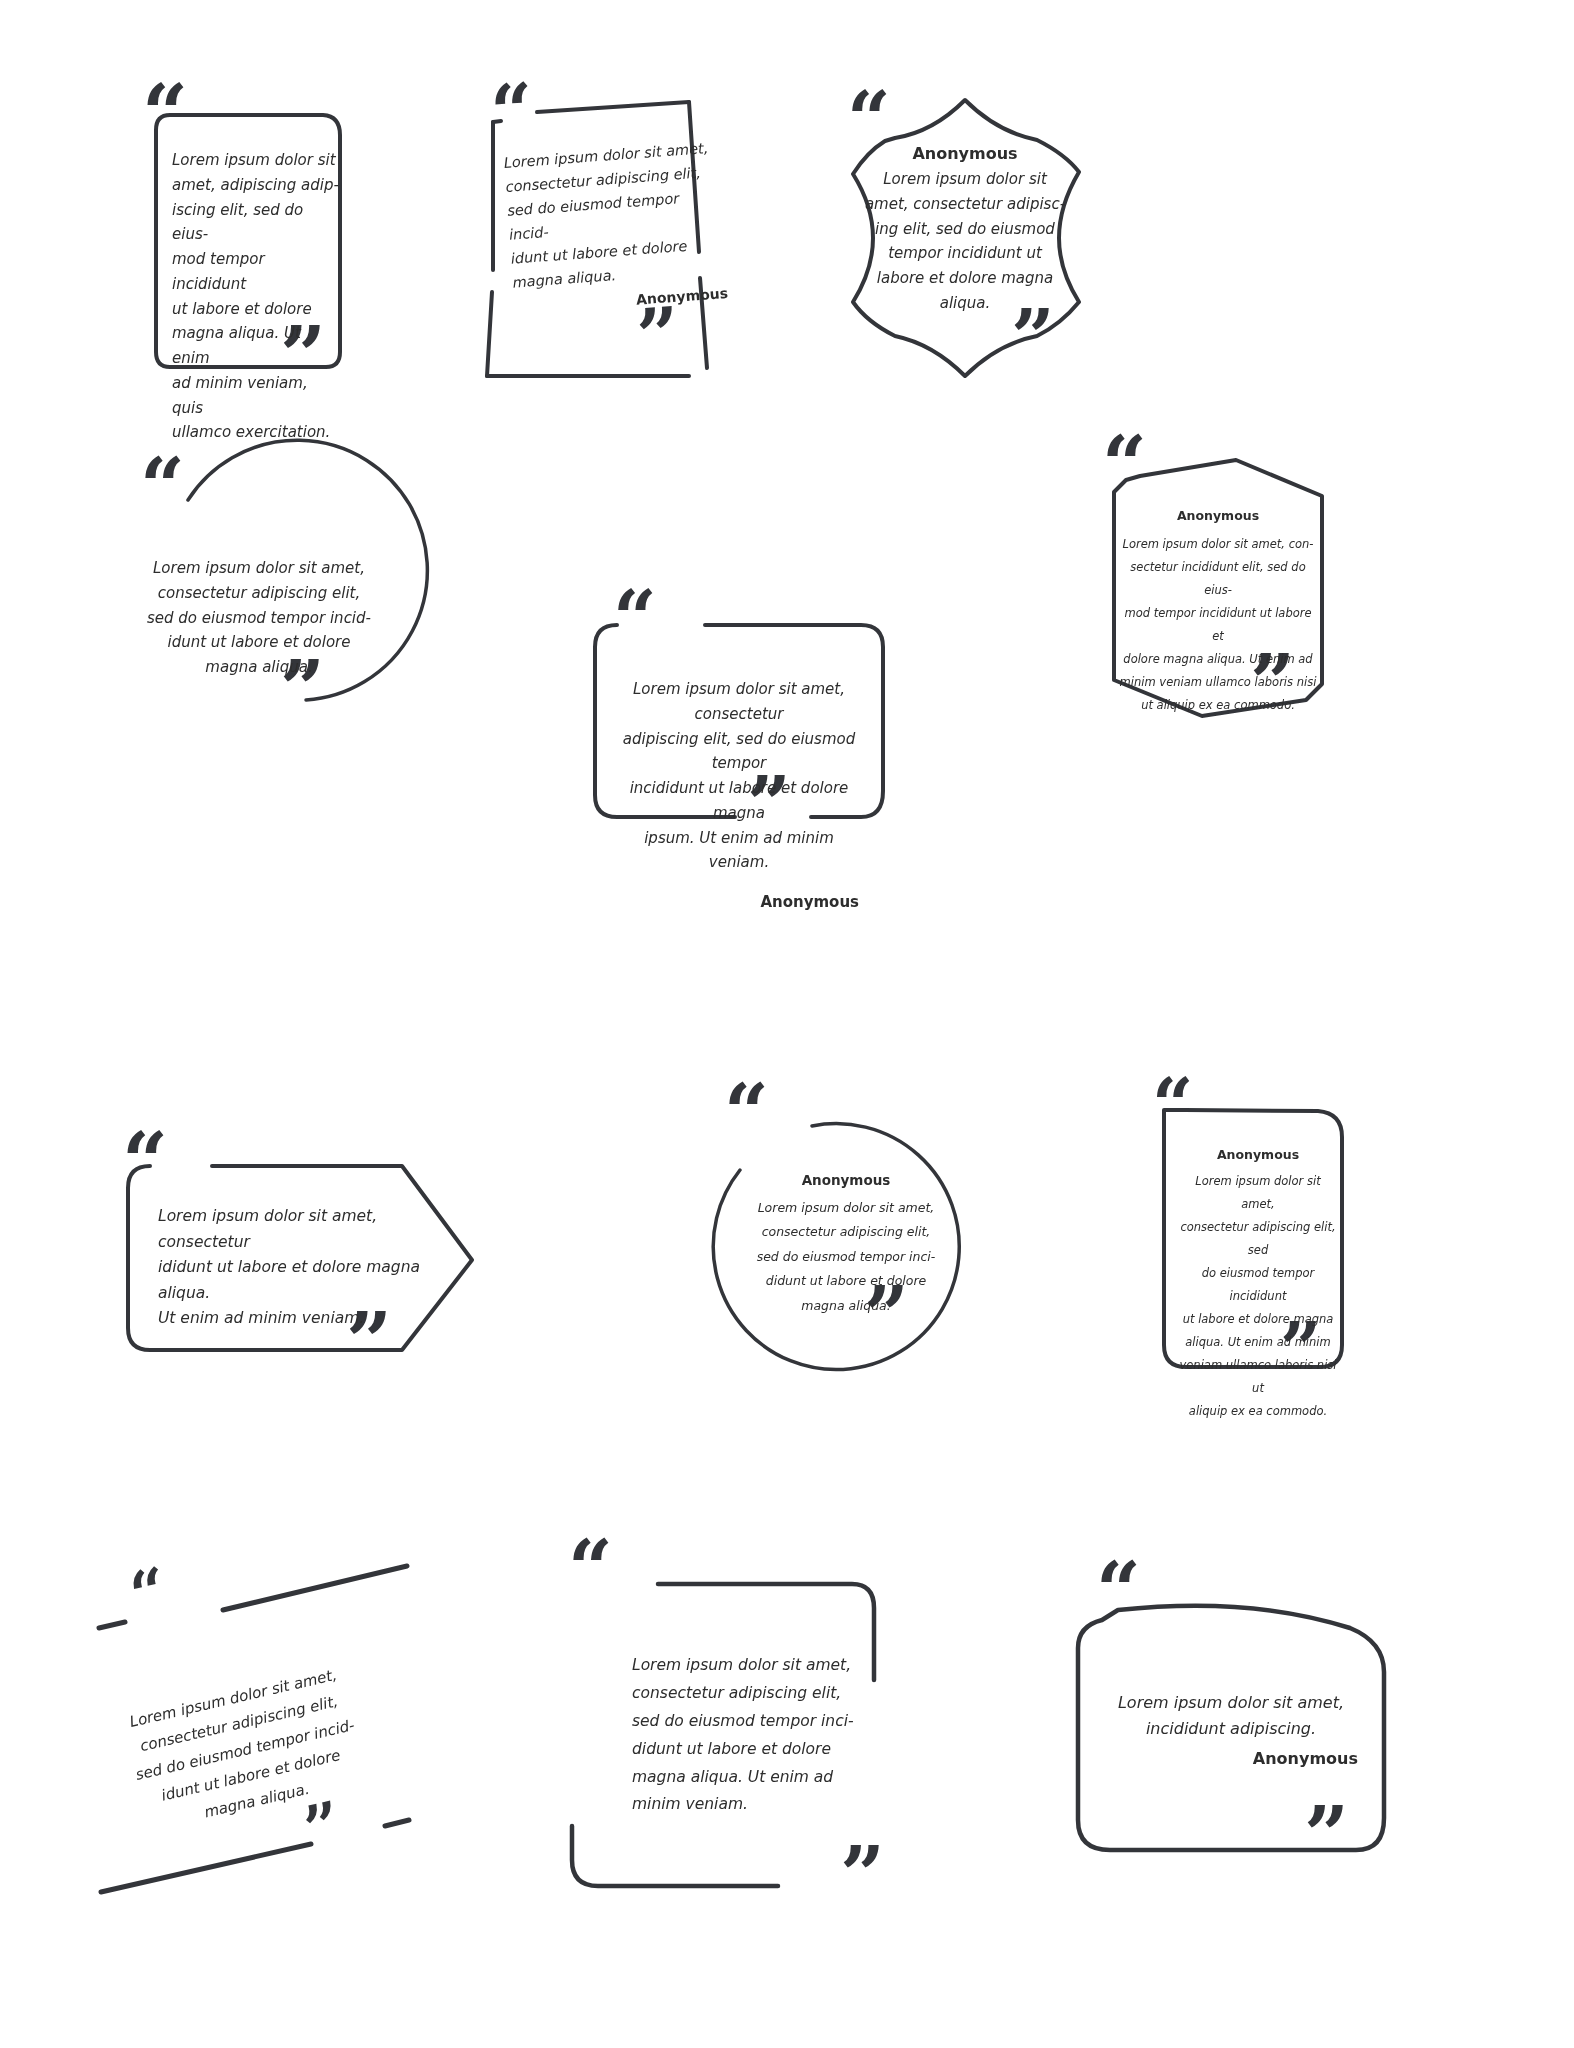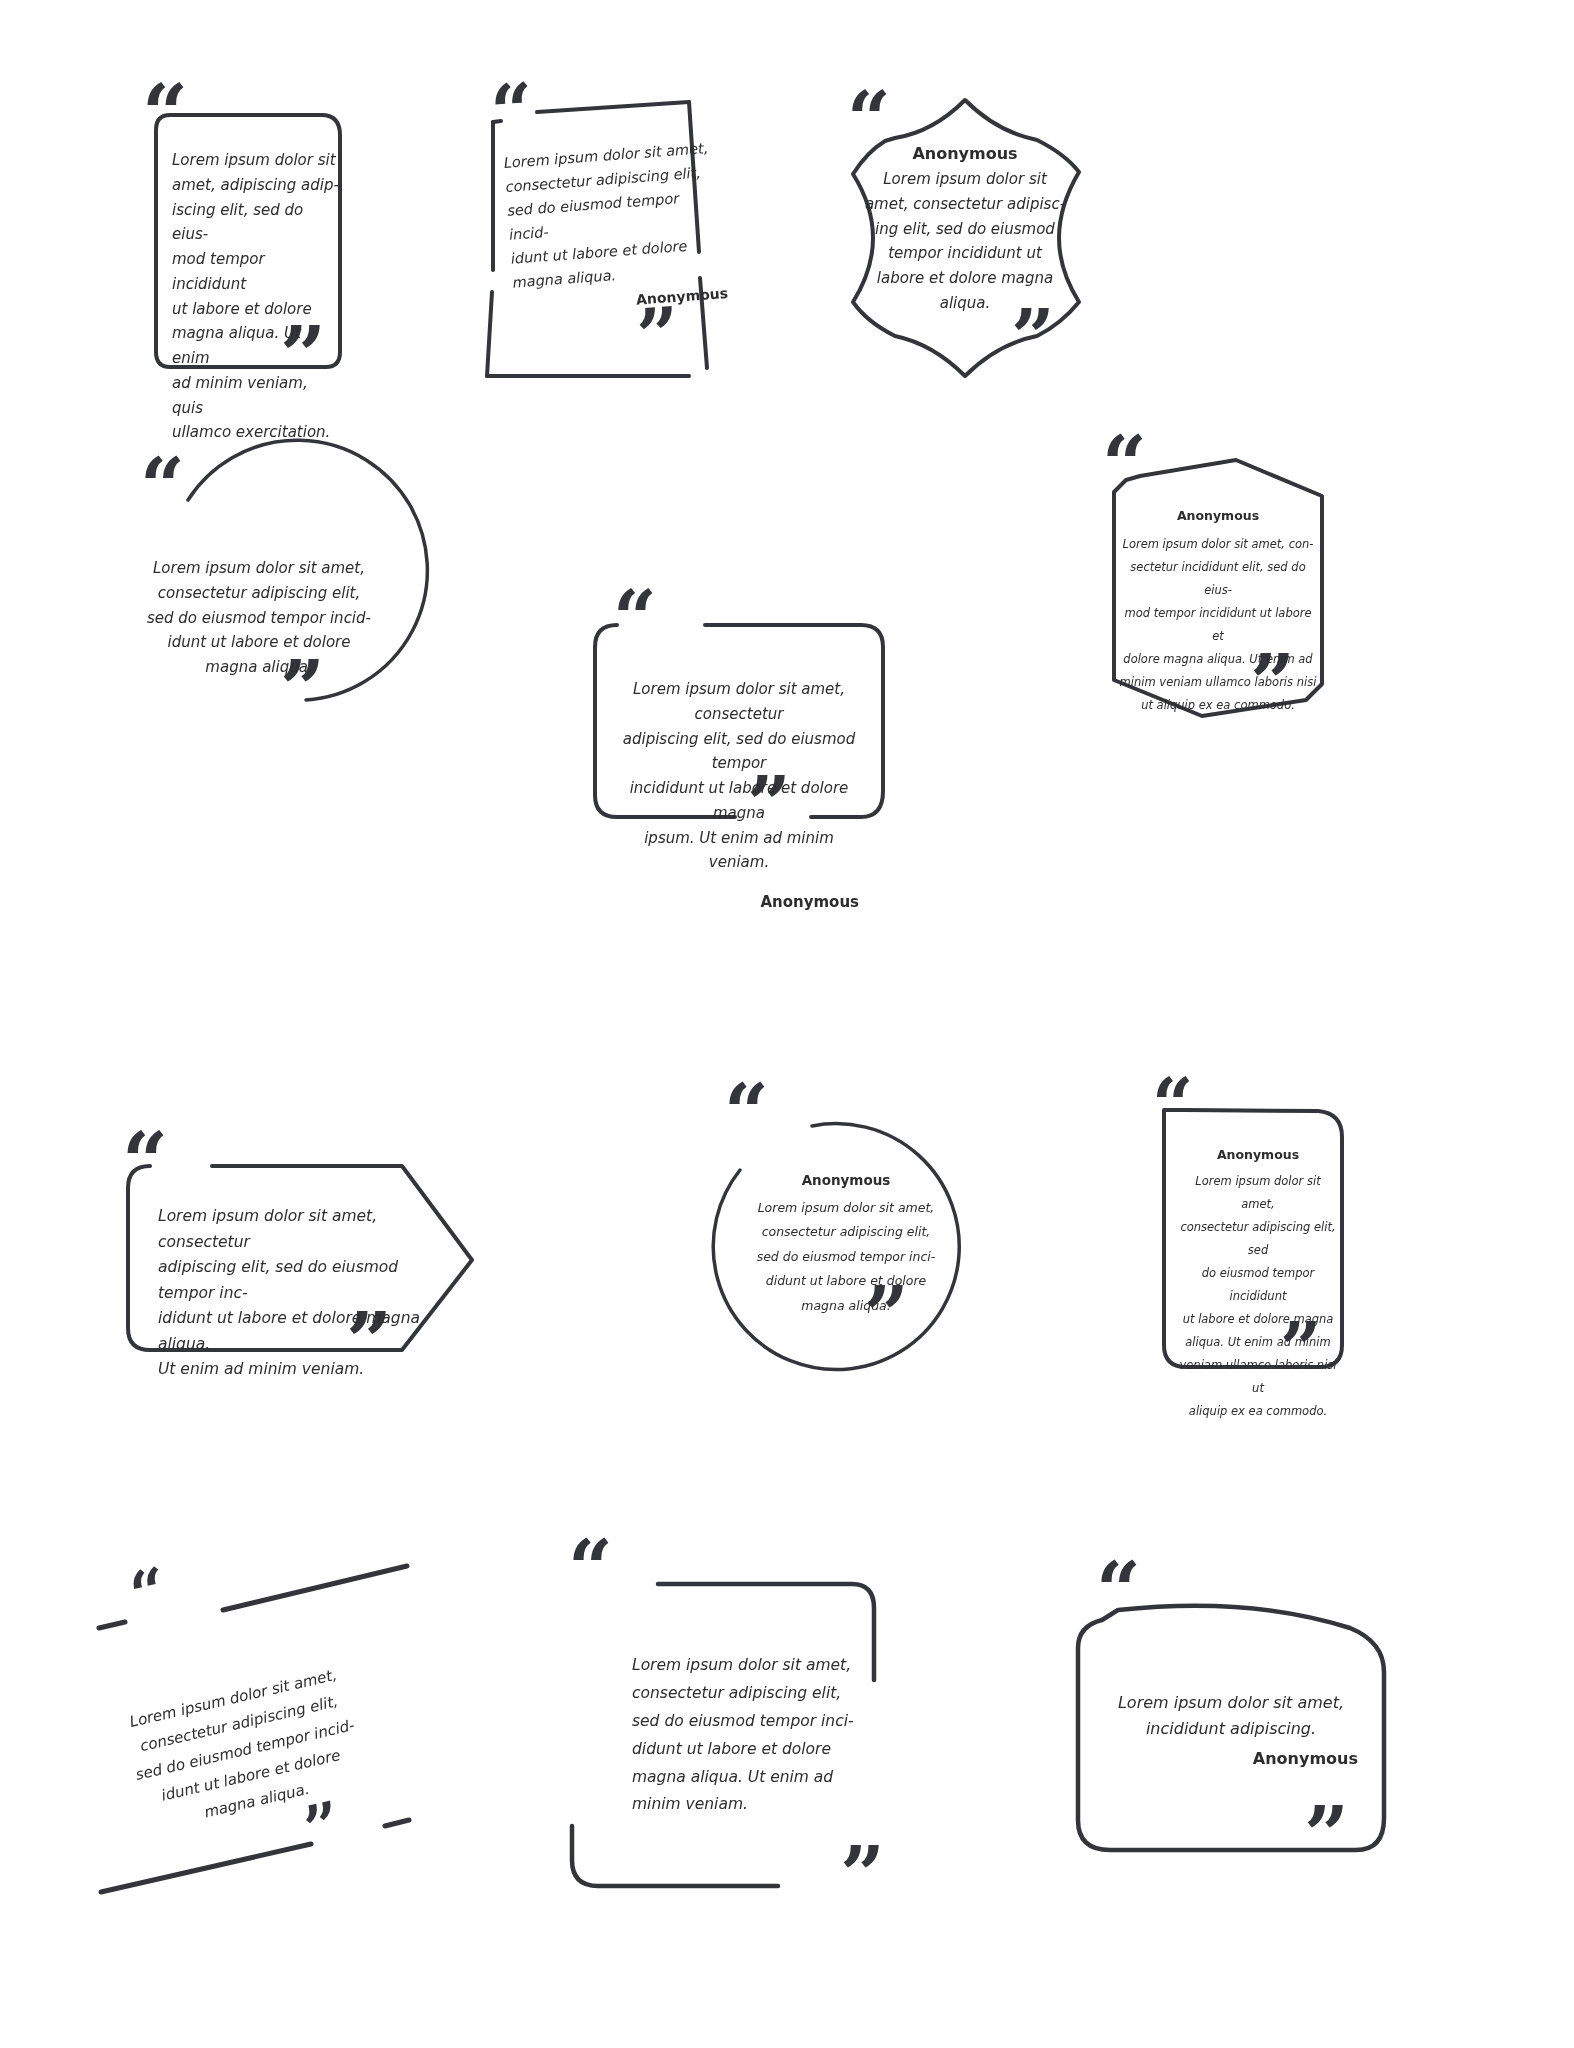--- a/index.html
+++ b/index.html
@@ -171,21 +171,20 @@
   </div>
 
   <div class="cell" style="left:100px; top:1080px; width:420px; height:300px;">
     <svg width="420" height="300" viewBox="0 0 420 300">
       <path class="stroke" stroke-width="4" d="M 50 86 Q 28 86 28 108 L 28 248 Q 28 270 50 270 L 302 270 L 372 180 L 302 86 L 112 86"></path>
     </svg>
     <span class="mark" style="left:22px; top:42px; font-size:80px; font-weight:bold;">“</span>
     <span class="mark" style="left:246px; top:222px; font-size:80px; font-weight:bold;">”</span>
     <div class="quote-text" style="position:absolute; left:58px; top:124px; width:290px; font-size:15.5px; text-align:left;">
       <div>Lorem ipsum dolor sit amet, consectetur</div>
-      <div>adipiscing elit, sed do eiusmod tempor inc-</div>
       <div>ididunt ut labore et dolore magna aliqua.</div>
       <div>Ut enim ad minim veniam.</div>
     </div>
   </div>
 
   <div class="cell" style="left:700px; top:1080px; width:290px; height:300px;">
     <svg width="290" height="300" viewBox="0 0 290 300">
       <path class="stroke" stroke-width="3.5" d="M 112 46 A 123 123 0 1 1 40 90"></path>
     </svg>
     <span class="mark" style="left:24px; top:-6px; font-size:78px; font-weight:bold;">“</span>

